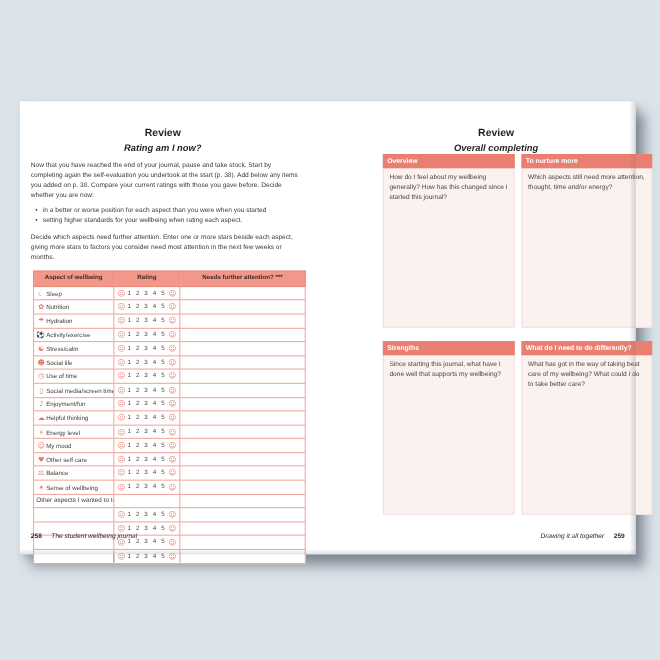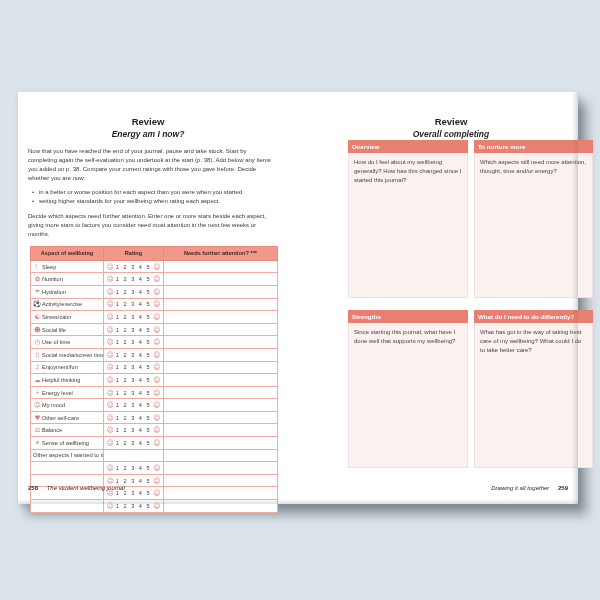--- a/index.html
+++ b/index.html
@@ -74,21 +74,21 @@
   .box-br{left:150px;top:218px;width:119px;}
 </style>
 </head>
 <body>
 
 <div class="spread">
 
   <div class="page">
     <div class="page-head">
       <div class="page-title">Review</div>
-      <div class="page-subtitle">Energy am I now?</div>
+      <div class="page-subtitle">Rating am I now?</div>
     </div>
     <div class="intro">Now that you have reached the end of your journal, pause and take stock. Start by completing again the self-evaluation you undertook at the start (p. 38). Add below any items you added on p. 38.  Compare your current ratings with those you gave before. Decide whether you are now:</div>
     <ul class="bullets">
       <li>in a better or worse position for each aspect than you were when you started</li>
       <li>setting higher standards for your wellbeing when rating each aspect.</li>
     </ul>
     <div class="intro2">Decide which aspects need further attention. Enter one or more stars beside each aspect, giving more stars to factors you consider need most attention in the next few weeks or months.</div>
 
     <table class="wb">
       <colgroup>

